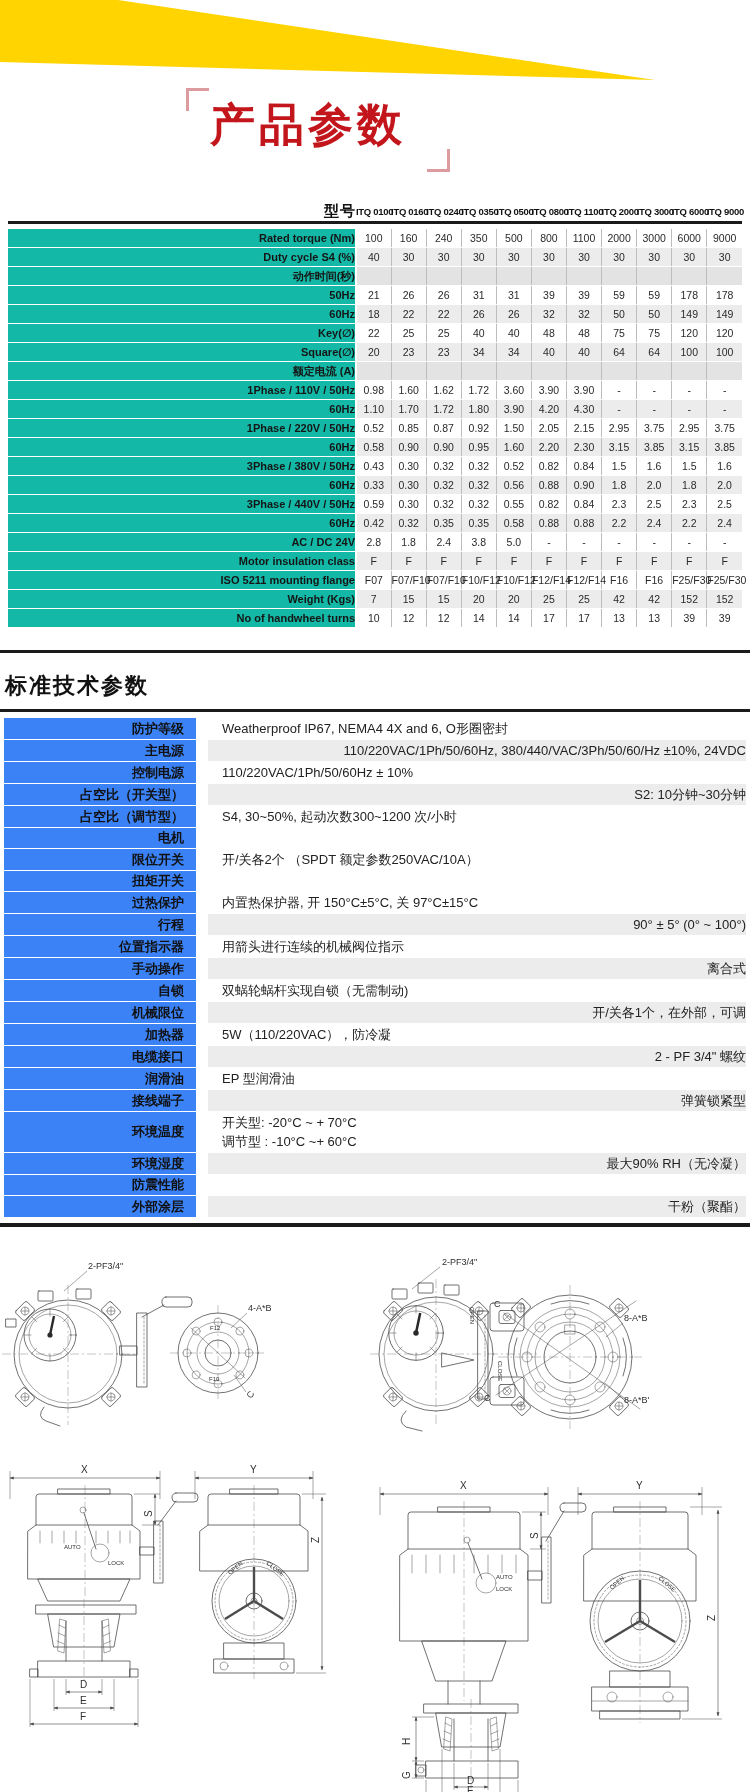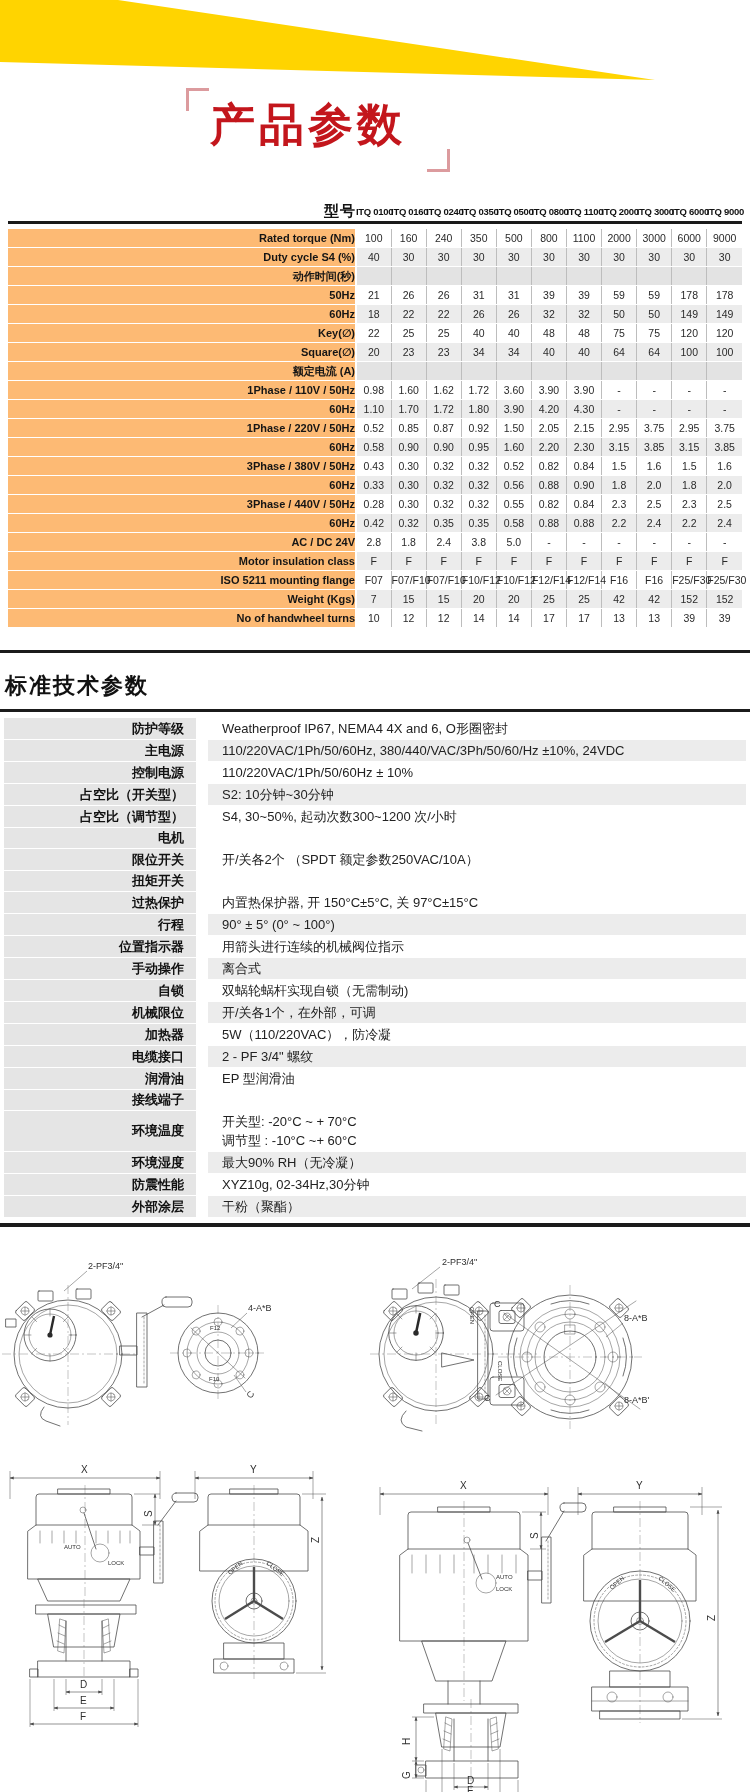--- a/index.html
+++ b/index.html
@@ -18,47 +18,47 @@
   .corner-br{right:-6px;bottom:0;border-right:3px solid #dc9b9e;border-bottom:3px solid #dc9b9e;}
 
   
   .spec-wrap{margin:30px 0 0 8px;width:734px;}
   .spec-table{border-collapse:collapse;table-layout:fixed;width:734px;}
   .spec-table td{padding:0;}
   .h{font-weight:bold;font-size:9.5px;letter-spacing:-0.3px;text-align:center;
      white-space:nowrap;color:#111;border-bottom:3px solid #1a1a1a;padding-bottom:7px;}
   .h-label{text-align:right;padding-right:62px;font-size:15px;letter-spacing:1px;}
   .spacer td{height:5px;border:none;background:#fff;}
-  .row-label{background:#fdba74;text-align:right;padding-right:9px;font-weight:bold;
+  .row-label{background:#14b8a6;text-align:right;padding-right:9px;font-weight:bold;
      font-size:11px;color:#151515;border-right:2px solid #fff;border-bottom:1px solid #fff;
      height:18px;line-height:18px;white-space:nowrap;}
   .cell{border-left:1px solid #bdbdbd;border-bottom:1px solid #fff;text-align:center;
      font-size:10.5px;color:#2a2a2a;height:18px;line-height:18px;white-space:nowrap;}
   .alt-row .cell{background:#ececec;}
   .plain-row .cell{background:#fff;}
   .group-row .cell{background:#e3e3e3;}
 
   
   .rule{width:750px;height:3px;background:#1b1b1b;}
   .rule-1{margin-top:22px;}
   .rule-2{margin-top:8px;}
   .rule-3{margin-top:6px;height:4px;}
 
   
   .sec-title{margin:18px 0 0 5px;font-size:22px;font-weight:bold;color:#111;letter-spacing:2px;}
 
   
   .params{margin:6px 0 0 4px;width:742px;}
   .p-row{display:flex;margin-bottom:1px;min-height:20px;}
-  .p-label{width:192px;background:#e5e5e5;font-weight:bold;font-size:13px;color:#111;
+  .p-label{width:192px;background:#3b82f6;font-weight:bold;font-size:13px;color:#111;
      display:flex;align-items:center;justify-content:flex-end;
      padding-right:12px;box-sizing:border-box;white-space:nowrap;}
   .p-value{flex:1;margin-left:12px;padding:1px 0 1px 14px;font-size:13px;color:#222;
      display:flex;flex-direction:column;justify-content:center;line-height:19px;}
-  .p-alt .p-value{background:#ececec;}
+  .p-alt .p-value{background:#ececec;align-items:flex-end;}
 
   
   .drw{display:block;margin-top:12px;}
   .drw .ln{fill:none;stroke:#4c4c4c;stroke-width:.8;stroke-linejoin:round;stroke-linecap:round;}
   .drw .thin{stroke-width:.5;}
   .drw .cl{fill:none;stroke:#8a8a8a;stroke-width:.5;stroke-dasharray:9 3 2 3;}
   .drw .dim{stroke:#4c4c4c;stroke-width:.6;fill:none;
      marker-start:url(#ar);marker-end:url(#ar);}
   .drw .ext{stroke:#4c4c4c;stroke-width:.5;fill:none;}
   .drw text{font-family:"Liberation Sans",sans-serif;fill:#2f2f2f;}
@@ -299,21 +299,21 @@
           <td class="cell">0.56</td>
           <td class="cell">0.88</td>
           <td class="cell">0.90</td>
           <td class="cell">1.8</td>
           <td class="cell">2.0</td>
           <td class="cell">1.8</td>
           <td class="cell">2.0</td>
         </tr>
         <tr class="plain-row">
           <td class="row-label">3Phase / 440V / 50Hz</td>
-          <td class="cell">0.28</td>
+          <td class="cell">0.59</td>
           <td class="cell">0.30</td>
           <td class="cell">0.32</td>
           <td class="cell">0.32</td>
           <td class="cell">0.55</td>
           <td class="cell">0.82</td>
           <td class="cell">0.84</td>
           <td class="cell">2.3</td>
           <td class="cell">2.5</td>
           <td class="cell">2.3</td>
           <td class="cell">2.5</td>
@@ -504,39 +504,39 @@
       </div>
     </div>
     <div class="p-row">
       <div class="p-label">润滑油</div>
       <div class="p-value">
         <div>EP 型润滑油</div>
       </div>
     </div>
     <div class="p-row p-alt">
       <div class="p-label">接线端子</div>
+      <div class="p-value">
+        <div>弹簧锁紧型</div>
+      </div>
     </div>
     <div class="p-row">
       <div class="p-label">环境温度</div>
       <div class="p-value">
         <div>开关型: -20°C ~ + 70°C</div>
         <div>调节型 : -10°C ~+ 60°C</div>
       </div>
     </div>
     <div class="p-row p-alt">
       <div class="p-label">环境湿度</div>
       <div class="p-value">
         <div>最大90% RH（无冷凝）</div>
       </div>
     </div>
     <div class="p-row">
       <div class="p-label">防震性能</div>
-      <div class="p-value">
-        <div>XYZ10g, 02-34Hz,30分钟</div>
-      </div>
     </div>
     <div class="p-row p-alt">
       <div class="p-label">外部涂层</div>
       <div class="p-value">
         <div>干粉（聚酯）</div>
       </div>
     </div>
   </div>
 
 <div class="rule rule-3"></div>

